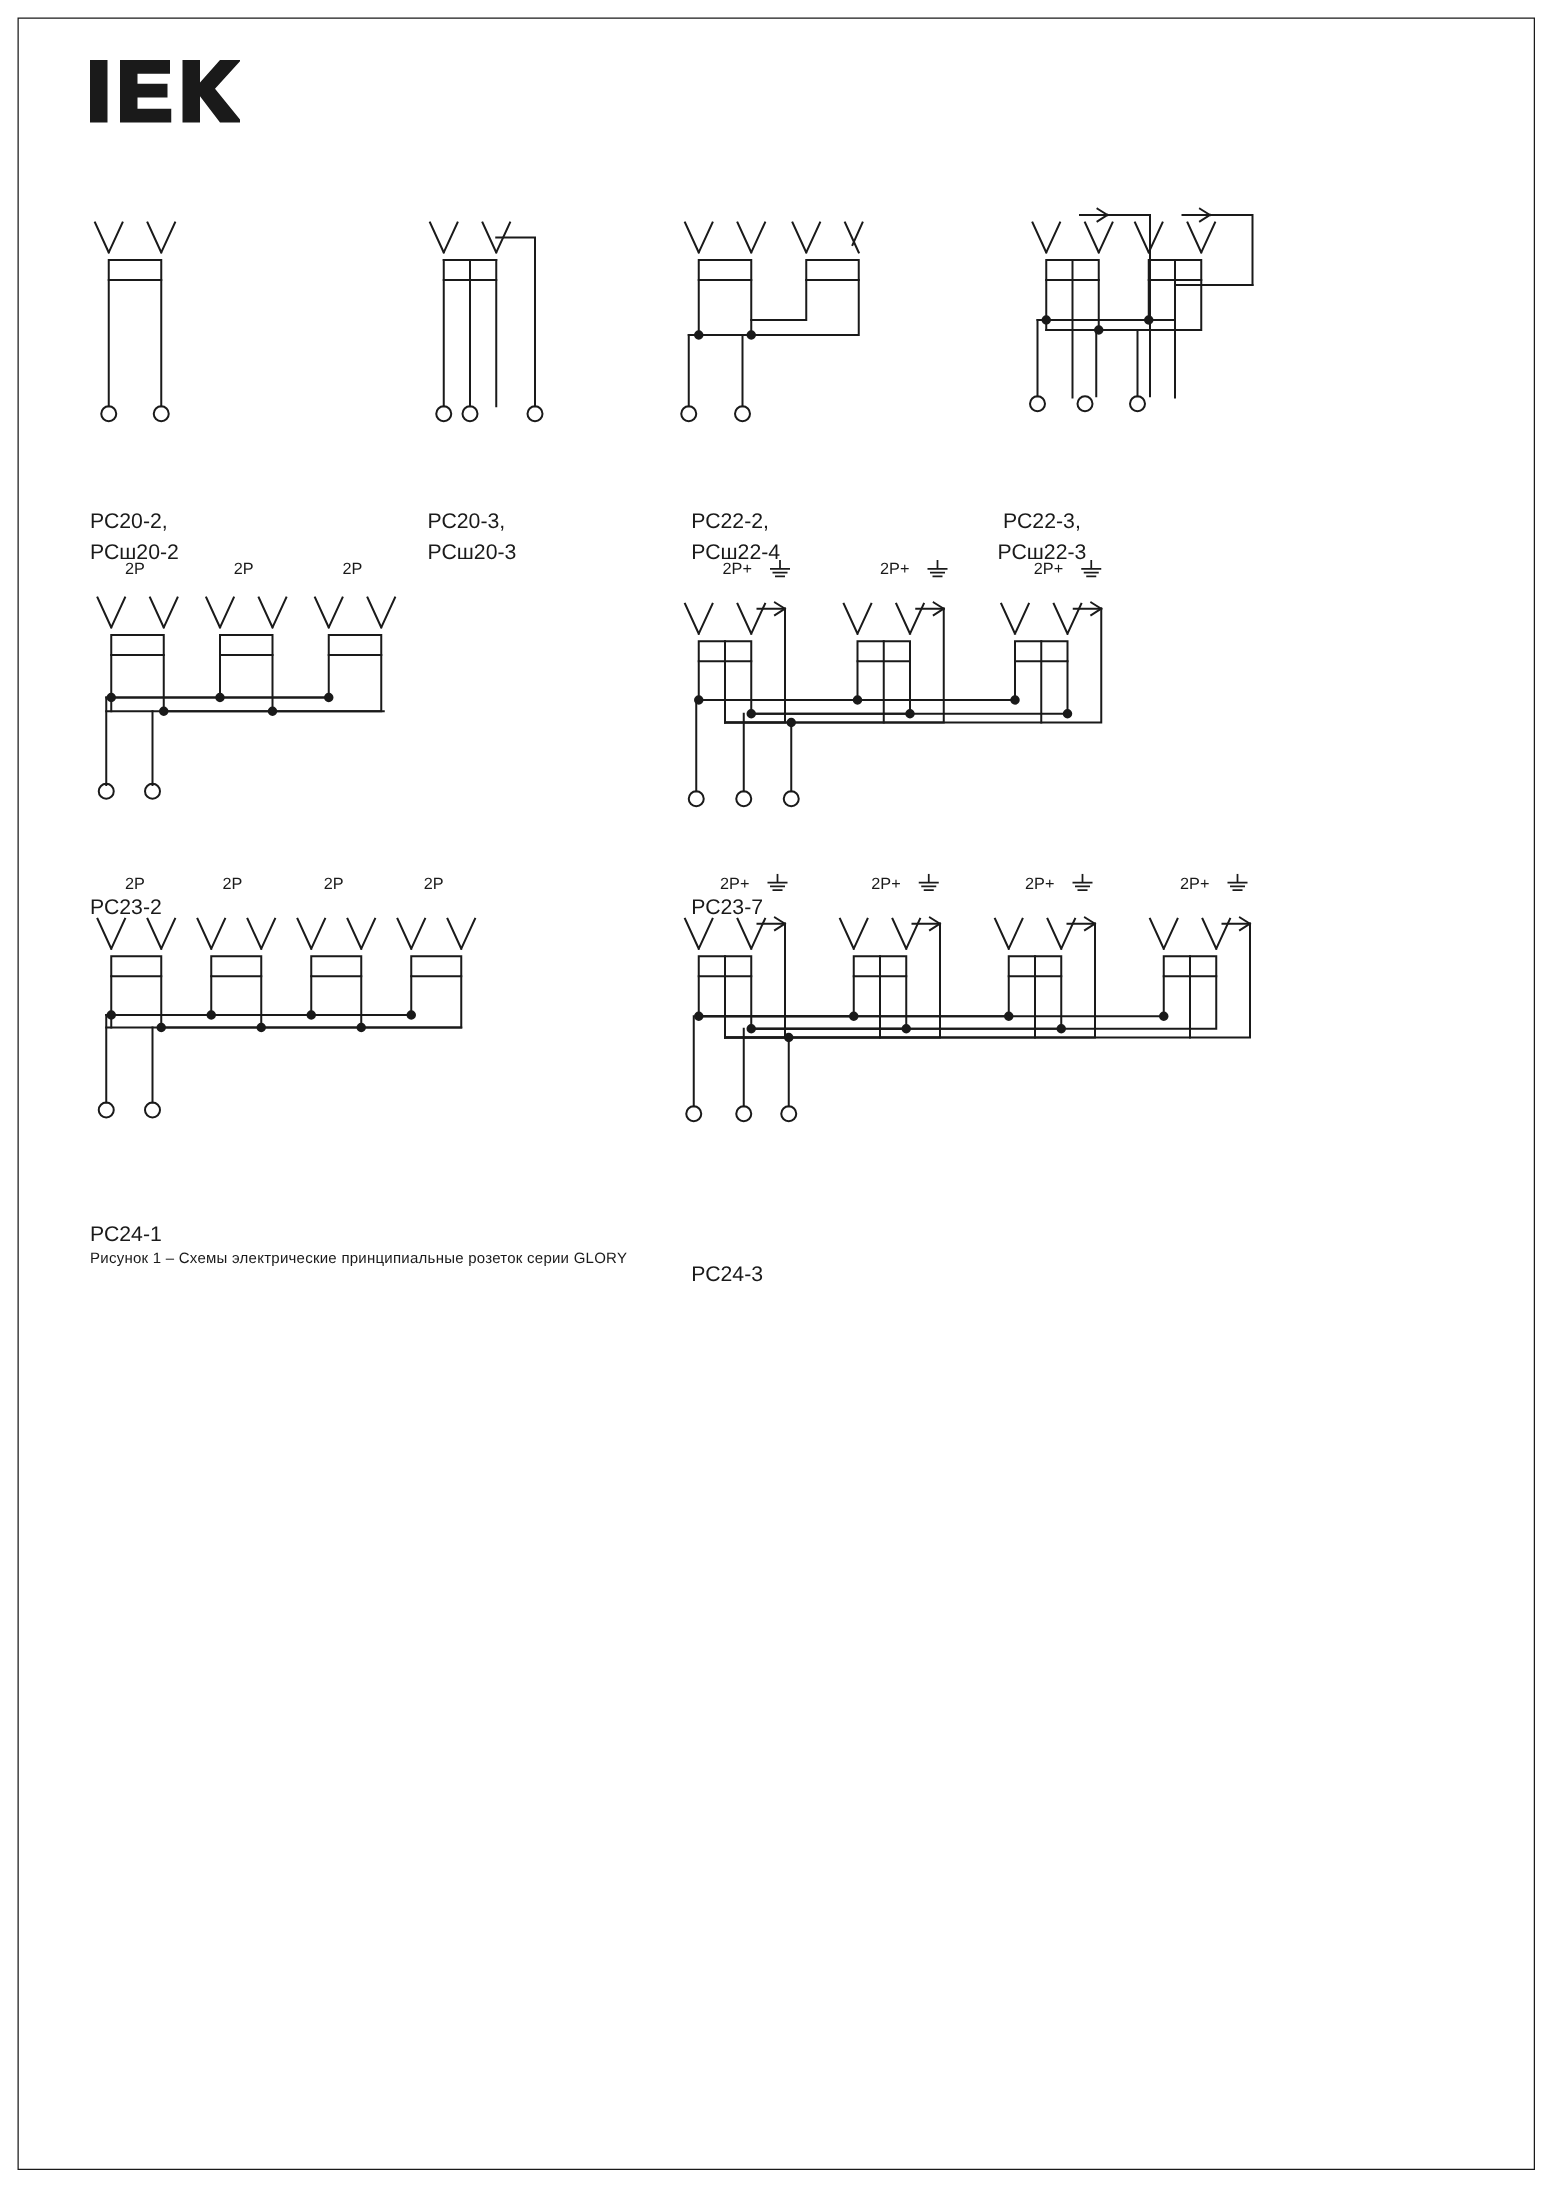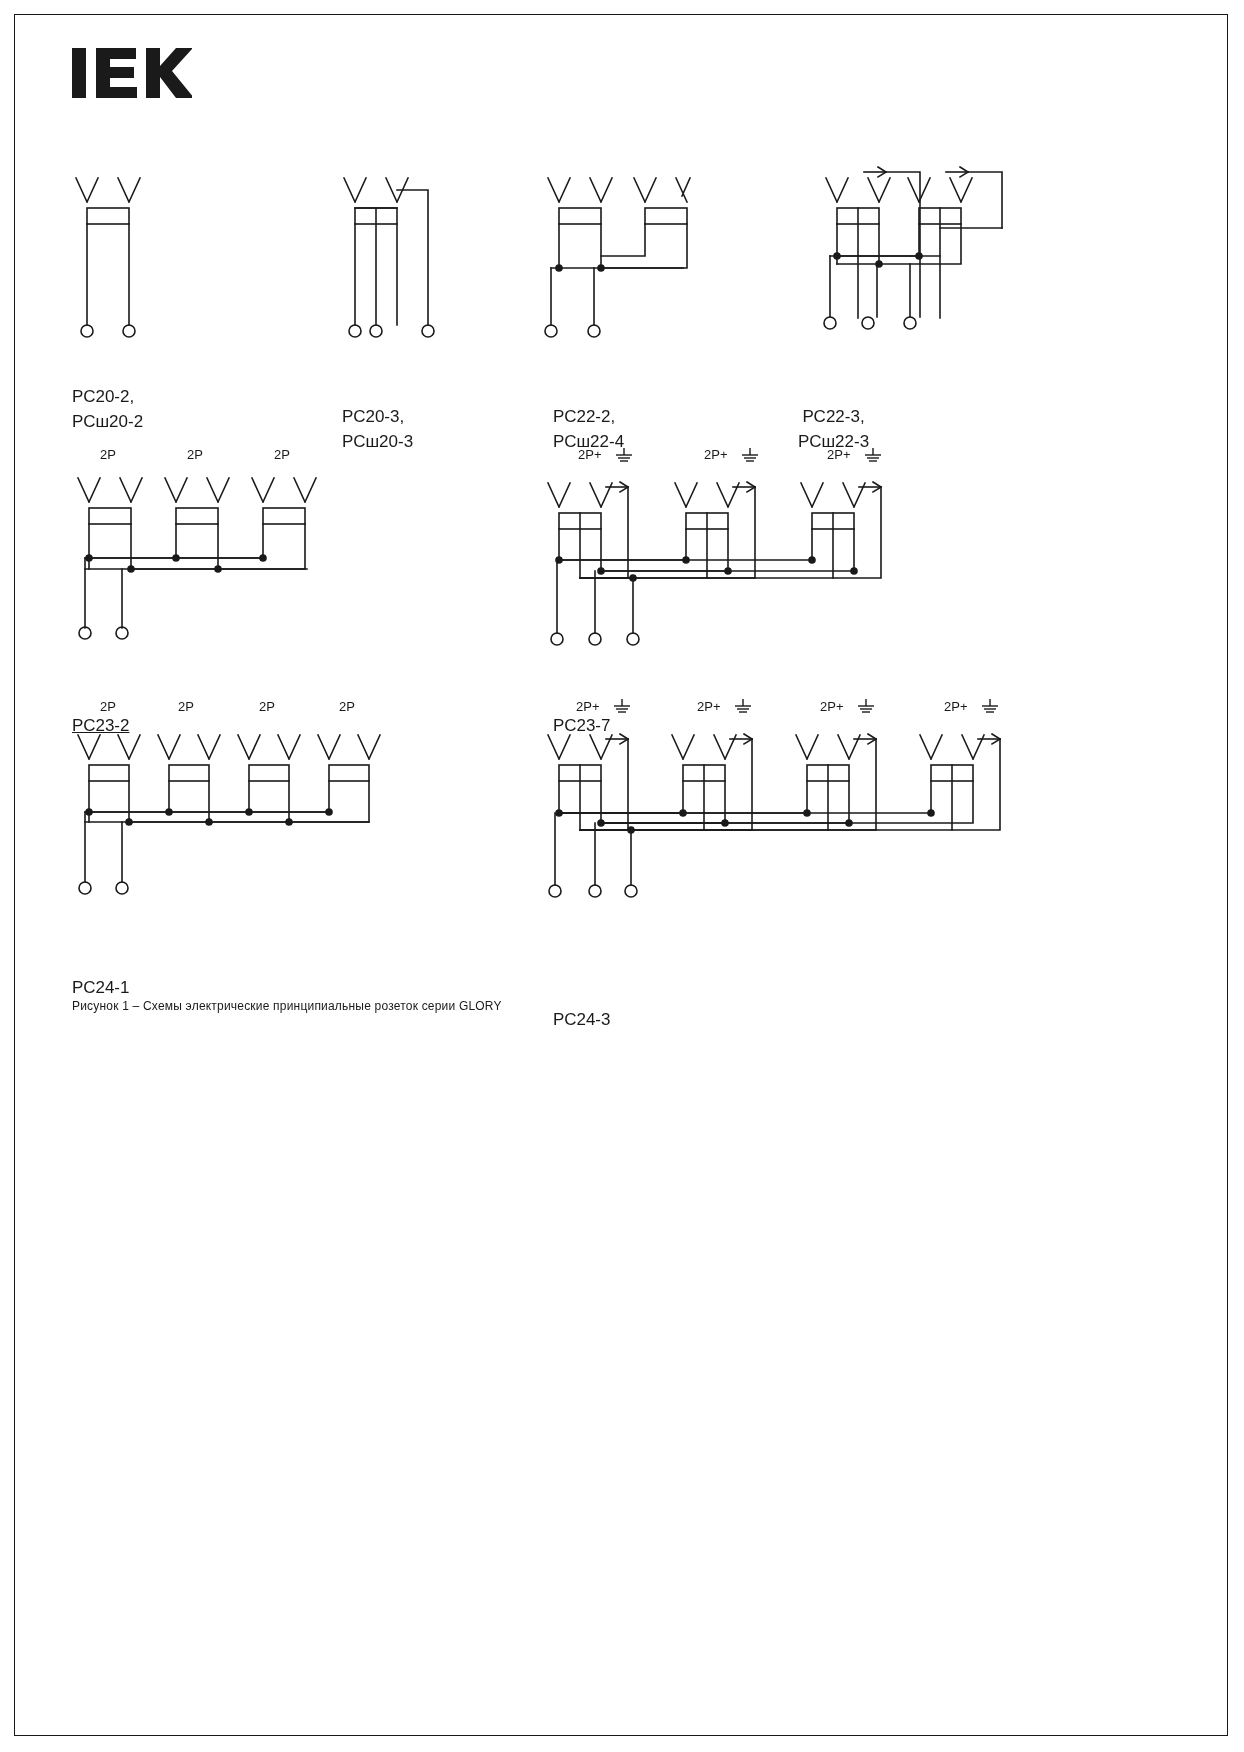--- a/index.html
+++ b/index.html
@@ -407,26 +407,26 @@
 <div class="plabel" style="left:827px; top:447px;">2P+</div>
 <div class="plabel" style="left:100px; top:699px;">2P</div>
 <div class="plabel" style="left:178px; top:699px;">2P</div>
 <div class="plabel" style="left:259px; top:699px;">2P</div>
 <div class="plabel" style="left:339px; top:699px;">2P</div>
 <div class="plabel" style="left:576px; top:699px;">2P+</div>
 <div class="plabel" style="left:697px; top:699px;">2P+</div>
 <div class="plabel" style="left:820px; top:699px;">2P+</div>
 <div class="plabel" style="left:944px; top:699px;">2P+</div>
 
-<div class="dlabel" style="left:72px; top:384px;">РС20-2,
+<div class="dlabel" style="left:72px; top:404px;">РС20-2,
 РСш20-2</div>
 <div class="dlabel" style="left:342px; top:404px;">РС20-3,
 РСш20-3</div>
 <div class="dlabel" style="left:553px; top:404px;">РС22-2,
 РСш22-4</div>
 <div class="dlabel" style="left:798px; top:404px;text-align:center;">РС22-3,
 РСш22-3</div>
-<div class="dlabel" style="left:72px; top:713px;text-decoration:underline;">РС23-2</div>
+<div class="dlabel" style="left:72px; top:713px;">РС23-2</div>
 <div class="dlabel" style="left:553px; top:713px;">РС23-7</div>
 <div class="dlabel" style="left:72px; top:975px;">РС24-1</div>
 <div class="dlabel" style="left:553px; top:975px;margin-top:32px;">РС24-3</div>
 
 <div class="caption">Рисунок 1 – Схемы электрические принципиальные розеток серии GLORY</div>
 
 </body></html>

